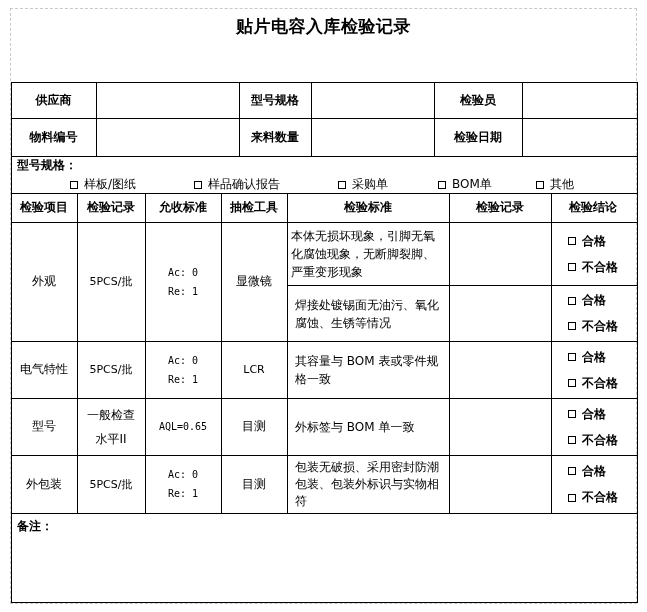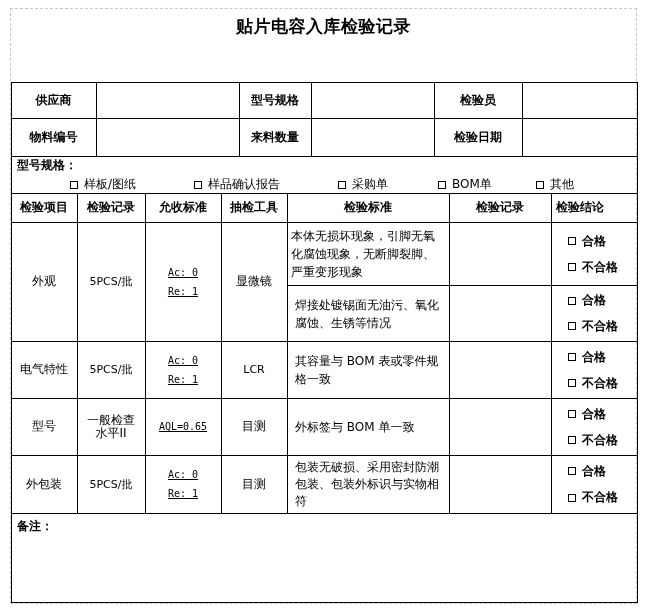--- a/index.html
+++ b/index.html
@@ -6,21 +6,21 @@
   body { width: 647px; height: 612px; position: relative; overflow: hidden;
          font-family: "DejaVu Sans", "Liberation Sans", sans-serif; color: #000; }
   .page-frame { position: absolute; left: 10px; top: 8px; width: 627px; height: 596px;
                 border: 1px dashed #c8c8c8; box-sizing: border-box; }
   .title { position: absolute; left: 0; top: 15px; width: 647px; text-align: center;
            font-size: 17px; font-weight: bold; letter-spacing: 0.5px; }
   .cell { position: absolute; box-sizing: border-box; display: flex; align-items: center;
           justify-content: center; text-align: center; font-size: 12px; }
   .bold { font-weight: bold; }
   .line { position: absolute; background: #000; }
-  .mono { font-family: "DejaVu Sans Mono", "Liberation Mono", monospace; font-size: 10px; line-height: 19px; text-decoration: underline; }
+  .mono { font-family: "DejaVu Sans Mono", "Liberation Mono", monospace; font-size: 10px; line-height: 19px; }
   .std { justify-content: flex-start; text-align: left; padding: 0 6px 0 7px; line-height: 18px; font-size: 12px; }
   .result { flex-direction: column; font-weight: bold; font-size: 12px; }
   .result .opt { display: flex; align-items: center; white-space: nowrap; }
   .box { display: inline-block; width: 8px; height: 8px; border: 1.5px solid #000; margin-right: 6px; box-sizing: border-box; }
   .req-label { position: absolute; left: 17px; top: 157px; font-size: 12px; font-weight: bold; }
   .req-opt { position: absolute; top: 176px; font-size: 12px; font-weight: normal; display: flex; align-items: center; white-space: nowrap; }
   .remark-label { position: absolute; left: 17px; top: 518px; font-size: 12px; font-weight: bold; }
 </style>
 </head>
 <body>
@@ -91,21 +91,21 @@
   <span class="box"></span>
   <span>其他</span>
 </div>
 
 <div class="cell bold" style="left:11px;top:193px;width:66px;height:29px;">检验项目</div>
 <div class="cell bold" style="left:77px;top:193px;width:68px;height:29px;">检验记录</div>
 <div class="cell bold" style="left:145px;top:193px;width:76px;height:29px;">允收标准</div>
 <div class="cell bold" style="left:221px;top:193px;width:66px;height:29px;">抽检工具</div>
 <div class="cell bold" style="left:287px;top:193px;width:162px;height:29px;">检验标准</div>
 <div class="cell bold" style="left:449px;top:193px;width:102px;height:29px;">检验记录</div>
-<div class="cell bold" style="left:533px;top:193px;width:94px;height:29px;">检验结论</div>
+<div class="cell bold" style="left:546px;top:193px;width:94px;height:29px;">检验结论</div>
 
 <div class="cell" style="left:11px;top:222px;width:66px;height:119px;">外观</div>
 <div class="cell" style="left:77px;top:222px;width:68px;height:119px;font-size:11px;">5PCS/批</div>
 <div class="cell mono" style="left:145px;top:222px;width:76px;height:119px;flex-direction:column;">
   <span>Ac: 0</span>
   <span>Re: 1</span>
 </div>
 <div class="cell" style="left:221px;top:222px;width:66px;height:119px;">显微镜</div>
 <div class="cell std" style="left:284px;top:223px;width:161px;height:62px;">本体无损坏现象，引脚无氧化腐蚀现象，无断脚裂脚、严重变形现象</div>
 <div class="cell" style="left:450px;top:223px;width:101px;height:62px;"></div>
@@ -146,21 +146,21 @@
       <span class="box"></span>
       <span>合格</span>
     </span>
   <span class="opt">
       <span class="box"></span>
       <span>不合格</span>
     </span>
 </div>
 
 <div class="cell" style="left:11px;top:398px;width:66px;height:57px;">型号</div>
-<div class="cell" style="left:82px;top:398px;width:58px;height:57px;line-height:13px;">一般检查水平II</div>
+<div class="cell" style="left:82px;top:398px;width:58px;height:57px;line-height:24px;">一般检查水平II</div>
 <div class="cell mono" style="left:145px;top:398px;width:76px;height:57px;">AQL=0.65</div>
 <div class="cell" style="left:221px;top:398px;width:66px;height:57px;">目测</div>
 <div class="cell std" style="left:288px;top:399px;width:161px;height:56px;">外标签与 BOM 单一致</div>
 <div class="cell" style="left:450px;top:399px;width:101px;height:56px;"></div>
 <div class="cell result" style="left:552px;top:399px;width:85px;height:56px;justify-content:space-around;padding:2px 0;align-items:flex-start;padding-left:16px;">
   <span class="opt">
       <span class="box"></span>
       <span>合格</span>
     </span>
   <span class="opt">

